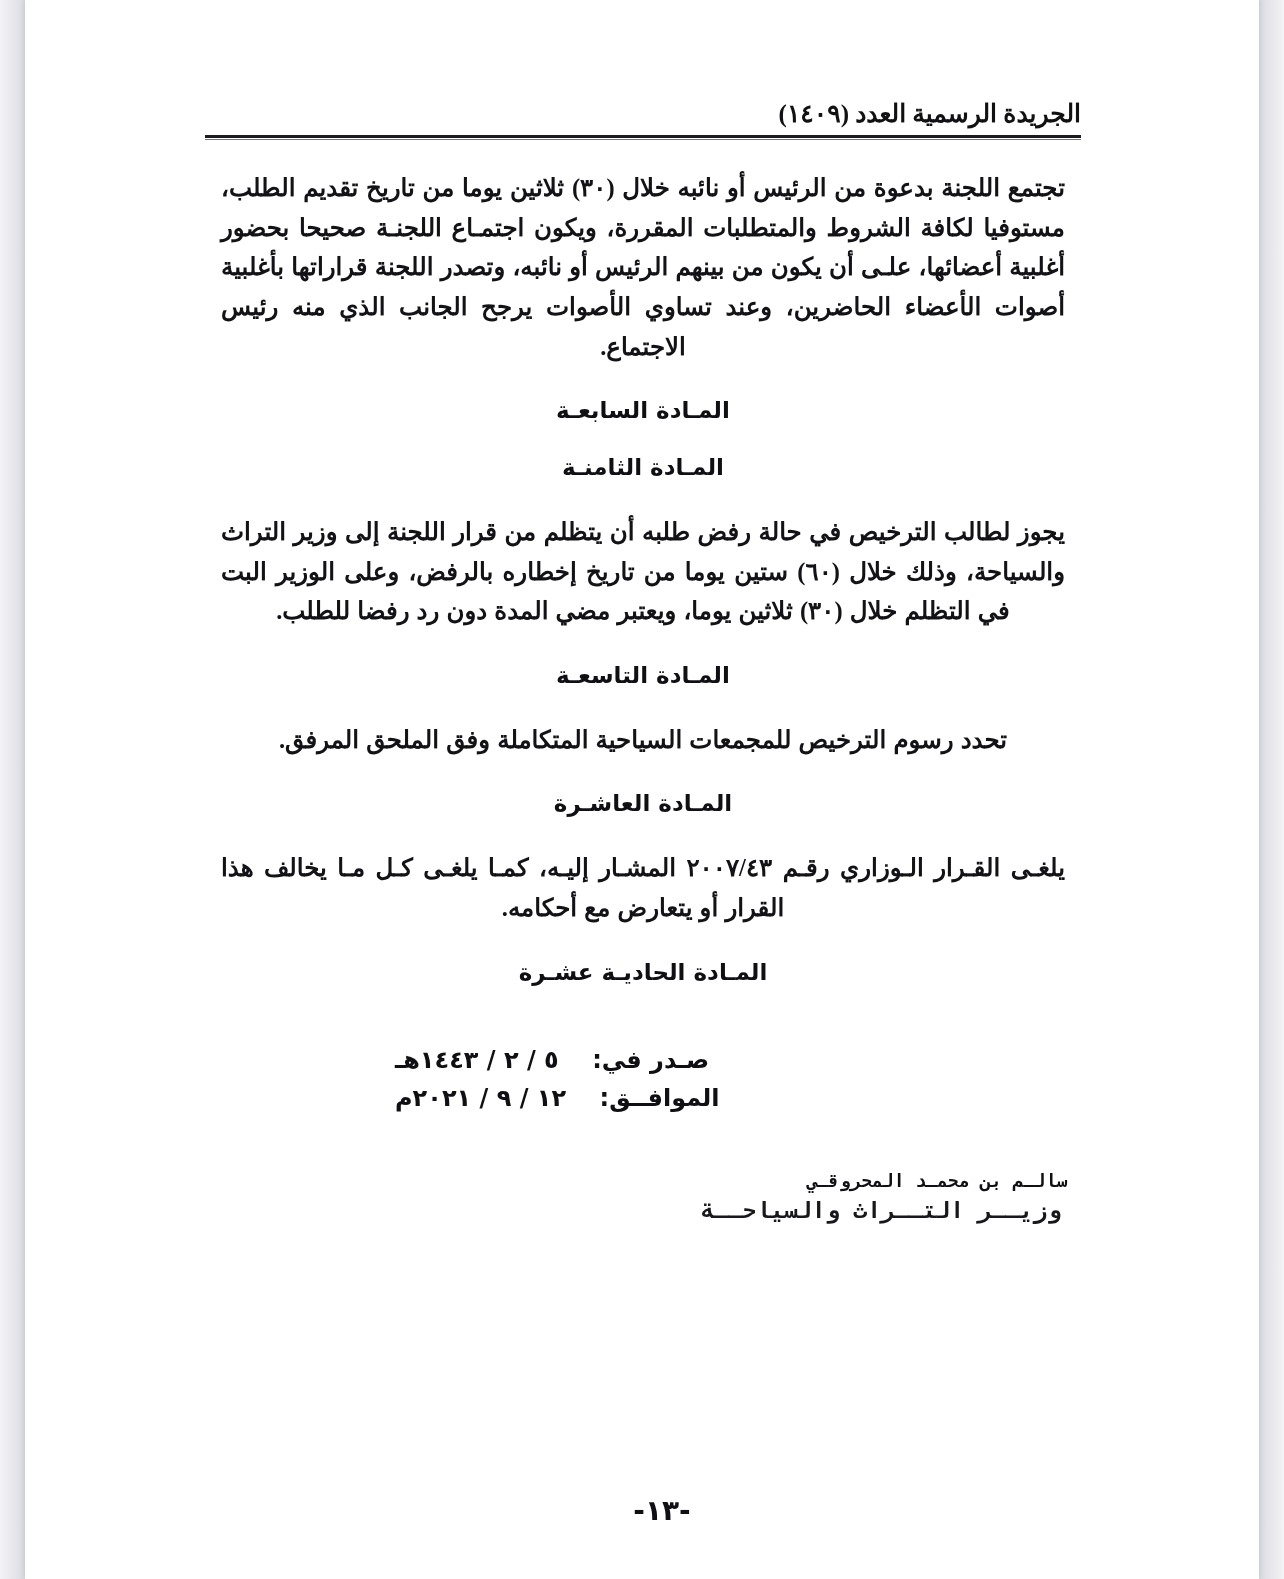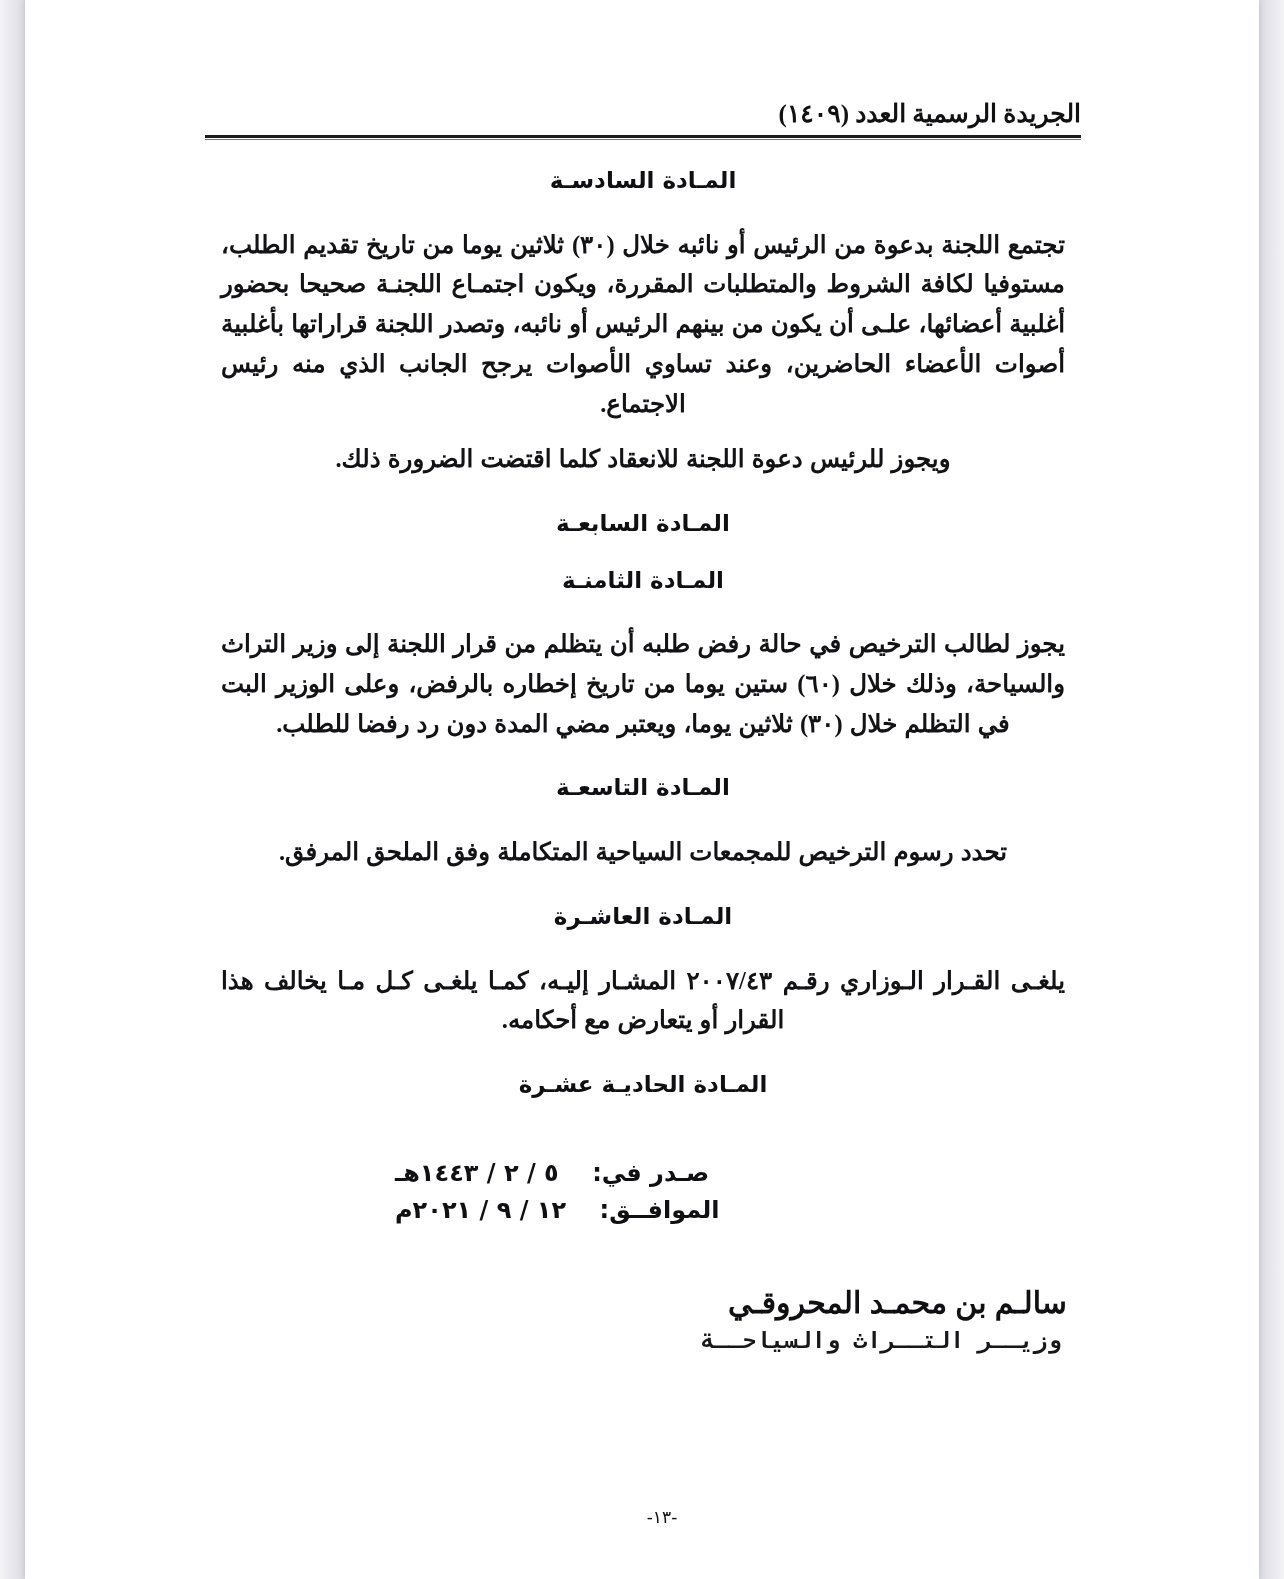--- a/index.html
+++ b/index.html
@@ -135,22 +135,22 @@
     white-space: nowrap;
   }
 
   
   .signature-block {
     margin-top: 52px;
     text-align: right;
     padding-right: 14px;
   }
   .signature-name {
-    font-family: Liberation Sans, sans-serif;
-    font-size: 30px;
+    font-family: Liberation Mono, monospace;
+    font-size: 18px;
     font-weight: 700;
     color: #101014;
     line-height: 1.45;
     white-space: nowrap;
   }
   .signature-title {
     font-family: Liberation Mono, monospace;
     font-size: 23px;
     font-weight: 700;
     color: #17171c;
@@ -160,44 +160,42 @@
   }
 
   
   .page-number {
     position: absolute;
     bottom: 52px;
     right: 0;
     left: 0;
     text-align: center;
     font-family: "DejaVu Sans", "Liberation Sans", sans-serif;
-    font-size: 17px;
-    font-weight: 400;
+    font-size: 28px;
+    font-weight: 700;
     color: #101014;
     padding-left: 40px;
   }
 </style>
 </head>
 <body>
 
 <div class="viewer">
   <div class="gutter left"></div>
 
   <div class="page">
 
     <div class="masthead">
       <div class="masthead-title">الجريدة الرسمية العدد (١٤٠٩)</div>
       <div class="rule-double"></div>
     </div>
 
     <div class="content">
 
-      <h2 class="article-heading">المـادة السادسـة</h2>
       <p class="article-body">تجتمع اللجنة بدعوة من الرئيس أو نائبه خلال (٣٠) ثلاثين يوما من تاريخ تقديم الطلب، مستوفيا لكافة الشروط والمتطلبات المقررة، ويكون اجتمـاع اللجنـة صحيحا بحضور أغلبية أعضائها، علـى أن يكون من بينهم الرئيس أو نائبه، وتصدر اللجنة قراراتها بأغلبية أصوات الأعضاء الحاضرين، وعند تساوي الأصوات يرجح الجانب الذي منه رئيس الاجتماع.</p>
-      <p class="article-body centered">ويجوز للرئيس دعوة اللجنة للانعقاد كلما اقتضت الضرورة ذلك.</p>
 
       <h2 class="article-heading">المـادة السابعـة</h2>
 
       <h2 class="article-heading">المـادة الثامنـة</h2>
       <p class="article-body">يجوز لطالب الترخيص في حالة رفض طلبه أن يتظلم من قرار اللجنة إلى وزير التراث والسياحة، وذلك خلال (٦٠) ستين يوما من تاريخ إخطاره بالرفض، وعلى الوزير البت في التظلم خلال (٣٠) ثلاثين يوما، ويعتبر مضي المدة دون رد رفضا للطلب.</p>
 
       <h2 class="article-heading">المـادة التاسعـة</h2>
       <p class="article-body centered">تحدد رسوم الترخيص للمجمعات السياحية المتكاملة وفق الملحق المرفق.</p>
 
       <h2 class="article-heading">المـادة العاشـرة</h2>

